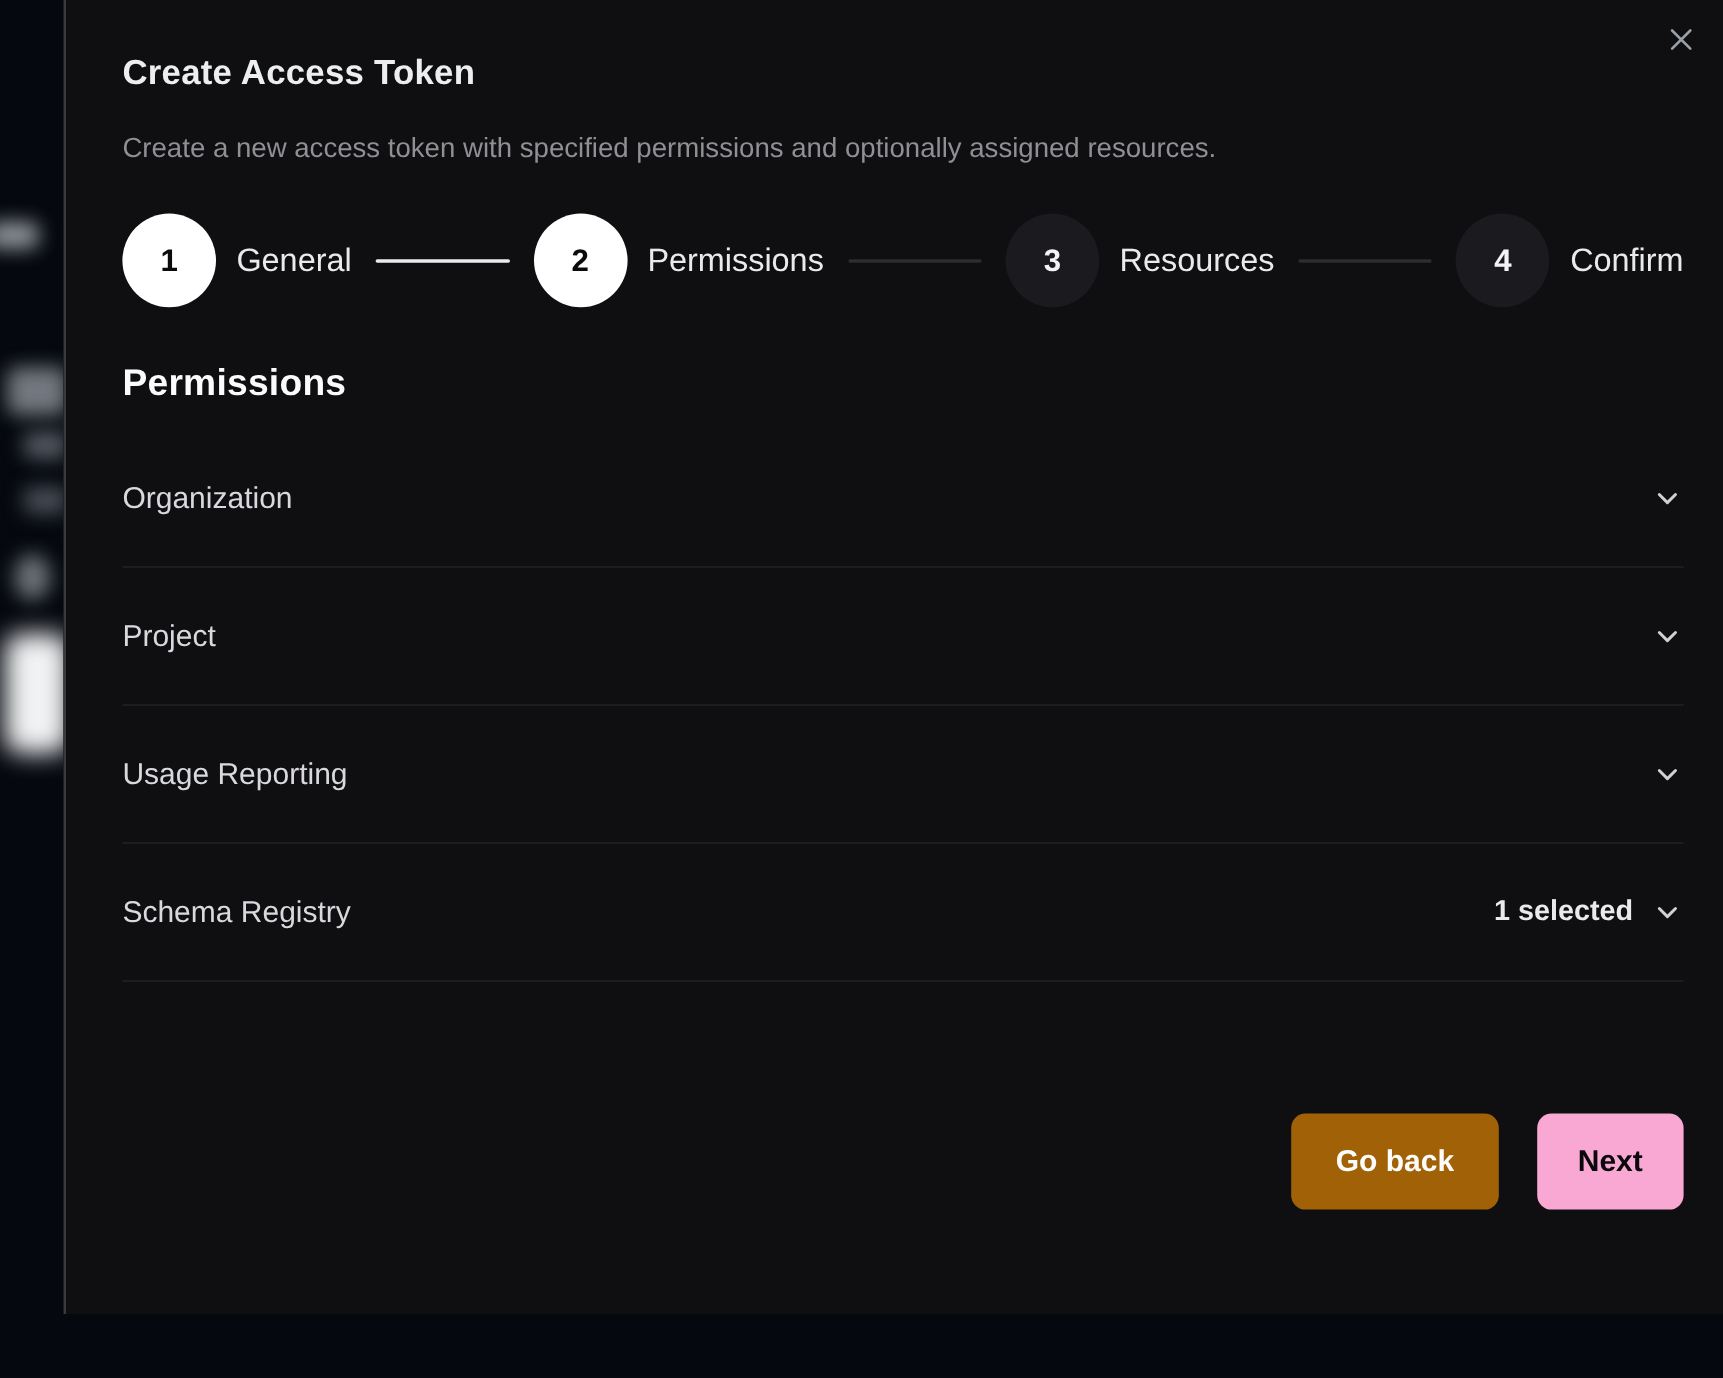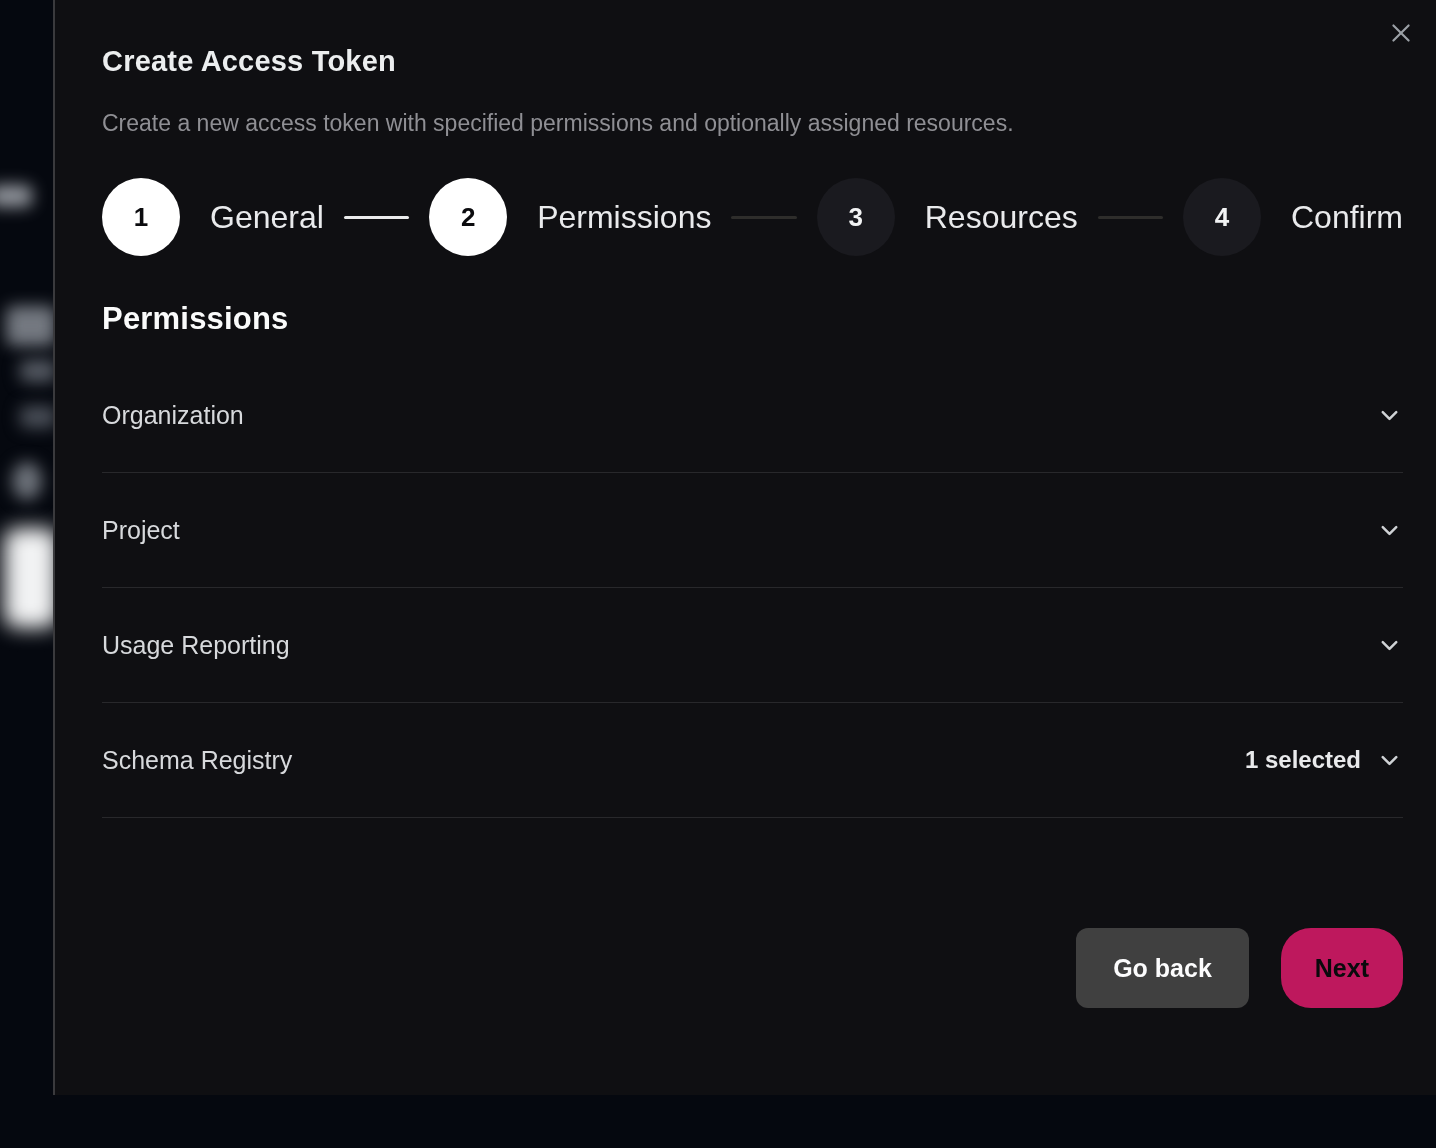--- a/index.html
+++ b/index.html
@@ -32,43 +32,43 @@
   .modal-subtitle { margin-top:31px; font-size:23px; line-height:28px; color:#8f8f94; }
 
   
   .stepper { margin-top:41px; display:flex; align-items:center; height:78px; }
   .step { display:flex; align-items:center; gap:17px; cursor:pointer; }
   .step-circle { width:78px; height:78px; border-radius:50%; flex:0 0 auto;
                  display:flex; align-items:center; justify-content:center;
                  font-size:26px; font-weight:600; }
   .step.done .step-circle, .step.active .step-circle { background:#ffffff; color:#0b0b0e; }
   .step.upcoming .step-circle { background:#1a1a1f; color:#f2f3f4; }
-  .step-label { font-size:32px; font-weight:500; color:#e9eaec; white-space:nowrap;margin-left:13px; }
+  .step-label { font-size:27px; font-weight:500; color:#e9eaec; white-space:nowrap; }
   .connector { flex:1 1 0; height:3px; border-radius:2px; margin:0 20px; }
   .connector.c-done { background:#eaebec; }
   .connector.c-todo { background:#2e2d2b; }
 
   
   .section-heading { margin-top:44px; margin-bottom:0; font-size:31px; line-height:38px;
                      font-weight:700; color:#fafbfb; letter-spacing:.2px; }
   .rows { margin-top:20px; }
   .perm-row { display:flex; align-items:center; justify-content:space-between;
               padding:42px 0; border-bottom:1px solid #28282b; cursor:pointer;gap:25px; }
   .perm-label { font-size:25px; line-height:30px; font-weight:500; color:#d7d9dc; }
   .row-meta { display:flex; align-items:center; gap:15px; }
   .selection-count { font-size:24px; font-weight:600; color:#e9eaec; }
   .selection-count:empty { display:none; }
   .chev { display:flex; align-items:center; }
 
   
   .footer { display:flex; justify-content:flex-end; align-items:center; gap:32px; margin-top:110px; }
   .btn { height:80px; border:none; border-radius:12px; font-family:inherit;
          font-size:25px; font-weight:600; cursor:pointer; }
-  .btn-secondary { background:#404040; color:#fcfcfd; padding:0 37px; }
-  .btn-primary { background:#be185d; color:#0a0a0c; padding:0 34px;border-radius:30px; }
+  .btn-secondary { background:#a16207; color:#fcfcfd; padding:0 37px; }
+  .btn-primary { background:#f9a8d4; color:#0a0a0c; padding:0 34px; }
 </style>
 </head>
 <body>
 
 <div class="app">
 
   <div class="backdrop">
     <div class="blob blob-1"></div>
     <div class="blob blob-2"></div>
     <div class="blob blob-3"></div>

